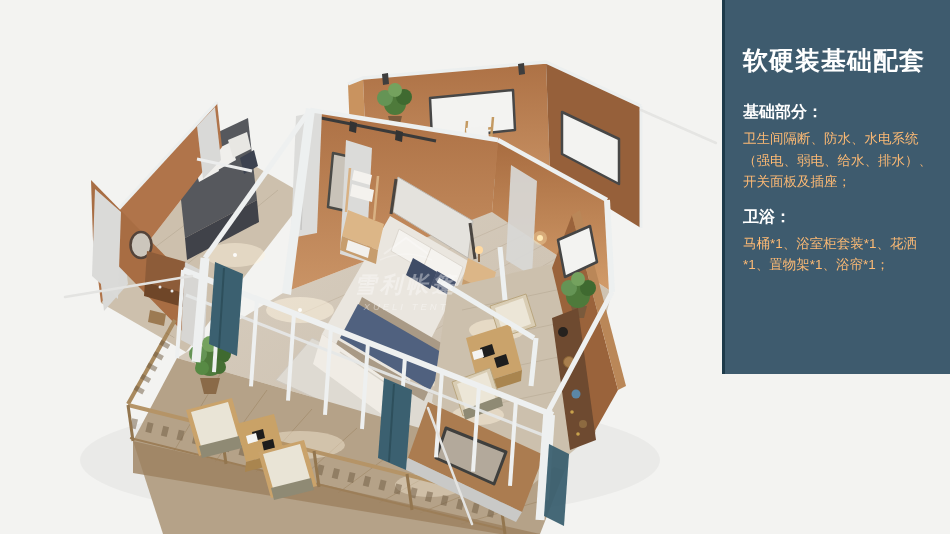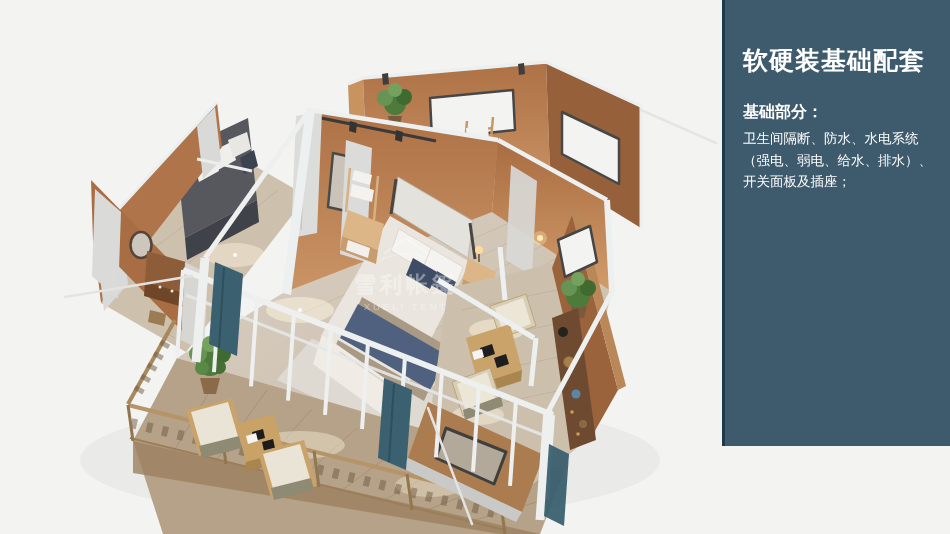--- a/index.html
+++ b/index.html
@@ -1,25 +1,25 @@
 <!DOCTYPE html>
 <html><head>
 <meta charset="utf-8">
 <style>
   html,body{margin:0;padding:0;background:#e9e9e9;}
   .stage{position:relative;width:950px;height:534px;overflow:hidden;background:#f3f3f1;
          font-family:"Liberation Sans", sans-serif;}
-  .scene{position:absolute;left:0;top:0;width:722px;height:534px;background:#f3f3f1;}
+  .scene{position:absolute;left:0;top:0;width:722px;height:534px;background:#f3f3f1;font-style:italic;}
   .scene svg{display:block;}
-  .sidebar{position:absolute;left:722px;top:0;width:228px;height:446px;box-sizing:border-box;
+  .sidebar{position:absolute;left:722px;top:0;width:228px;height:374px;box-sizing:border-box;
            background:#3e5b6e;border-left:3px solid #1d3a4a;padding:0 18px;color:#ffffff;}
   .sidebar h1{font-size:25px;font-weight:bold;letter-spacing:1px;color:#ffffff;
               margin:44px 0 25px 0;white-space:nowrap;}
   .sidebar h2{font-size:16px;font-weight:bold;color:#ffffff;margin:14px 0 5px 0;}
-  .sidebar p{font-size:13.5px;line-height:21.5px;color:#ffffff;margin:0;}
+  .sidebar p{font-size:13.5px;line-height:21.5px;color:#fdba74;margin:0;}
   .wm-cn{font-size:22px;letter-spacing:4px;fill:#ffffff;opacity:.38;font-weight:bold;}
   .wm-en{font-size:9.5px;letter-spacing:3px;fill:#ffffff;opacity:.38;}
 </style>
 </head>
 <body>
 
 <div class="stage">
 
   <div class="scene">
     <svg width="722" height="534" viewBox="0 0 722 534">
@@ -329,16 +329,20 @@
 
     <section>
       <h2>基础部分：</h2>
       <p>卫生间隔断、防水、水电系统（强电、弱电、给水、排水）、开关面板及插座；</p>
     </section>
 
     <section>
     </section>
 
 
+    <section>
+      <h2>卫浴：</h2>
+      <p>马桶*1、浴室柜套装*1、花洒*1、置物架*1、浴帘*1；</p>
+    </section>
 
   </aside>
 
 </div>
 
 </body></html>

